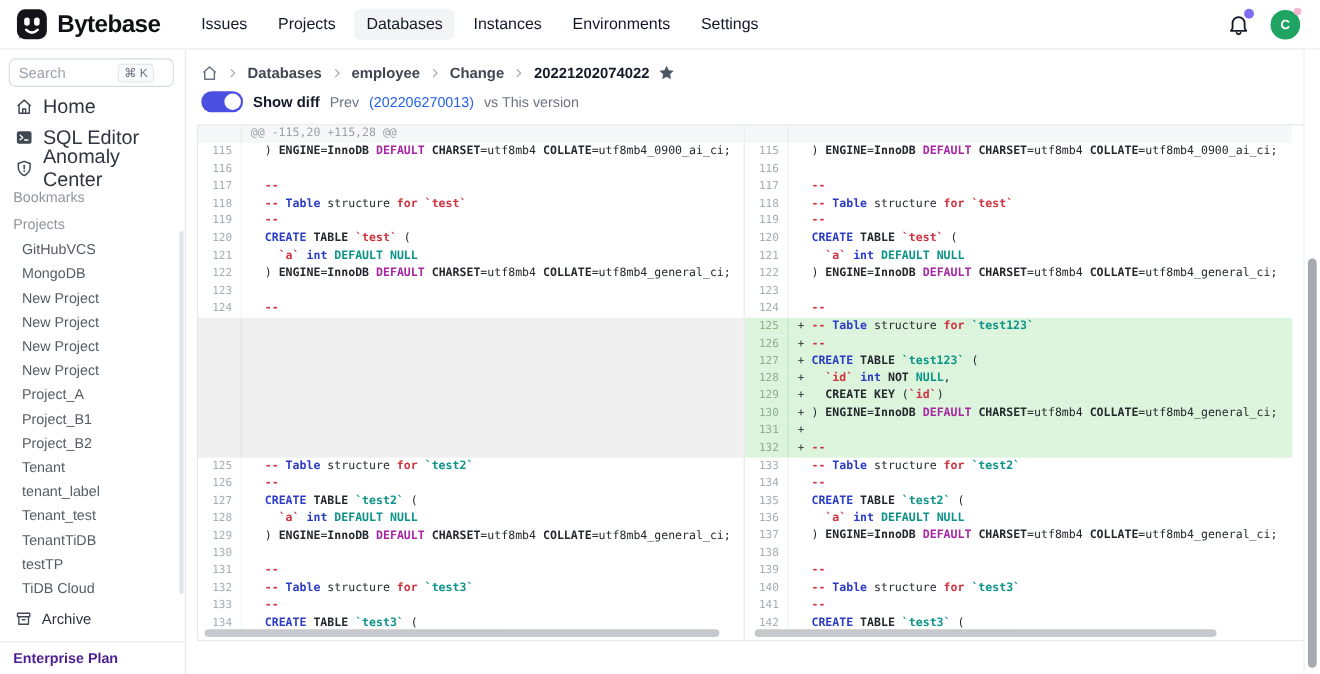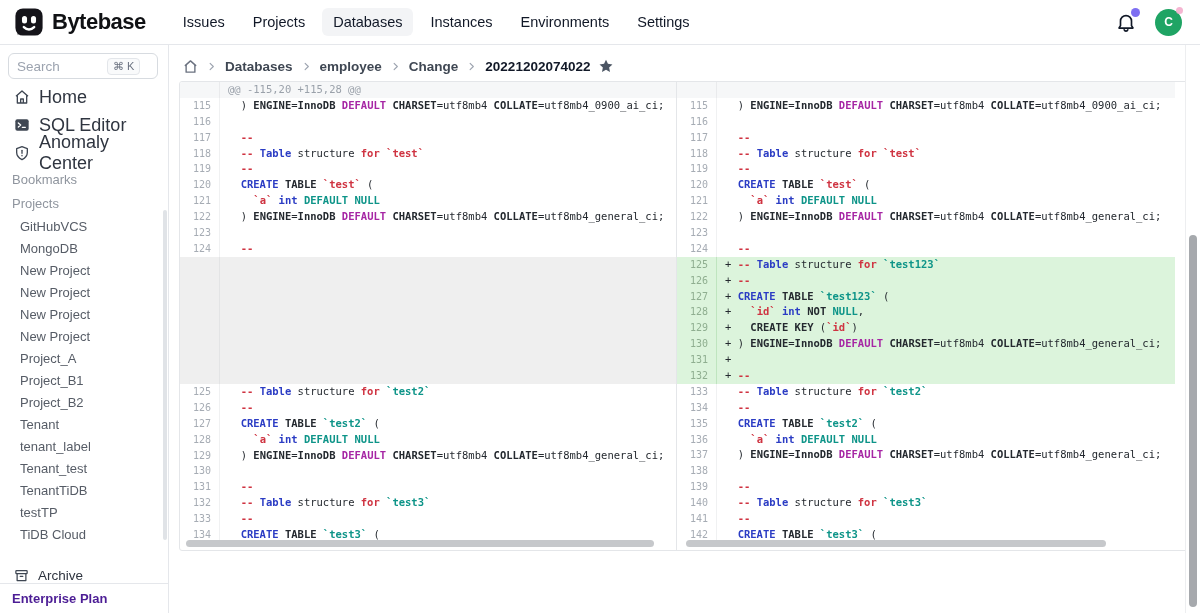--- a/index.html
+++ b/index.html
@@ -41,21 +41,21 @@
     font-family:"Liberation Sans",sans-serif;background:transparent}
   .searchbox input::placeholder{color:#9ca3af}
   .searchbox kbd{font-family:"Liberation Sans",sans-serif;font-size:11px;color:#6b7280;
     border:1px solid #e3e6ea;background:#f9fafb;border-radius:4px;padding:1px 5px;white-space:nowrap}
   .side-item{height:28px;display:flex;align-items:center;gap:9px;padding:0 14px;font-size:18px;
     color:#2f3540;cursor:pointer}
   .side-item .ic{width:16px;height:16px;color:#3f4753;flex:none}
   .section-label{height:24px;display:flex;align-items:flex-end;padding:0 12px 4px;font-size:13px;color:#8f959e}
   .proj-item{height:22px;display:flex;align-items:center;padding:0 12px 0 20px;font-size:13px;
     color:#565c66;cursor:pointer;white-space:nowrap}
-  .archive-item{margin-top:auto;height:28px;display:flex;align-items:flex-end;gap:9px;padding:0 14px;
+  .archive-item{margin-top:auto;height:28px;display:flex;align-items:flex-start;gap:9px;padding:0 14px;
     font-size:13.5px;color:#2f3540;cursor:pointer}
   .archive-item .ic{width:15px;height:15px;color:#3f4753}
   .plan{height:30px;border-top:1px solid var(--border);display:flex;align-items:center;
     padding:0 12px;font-size:13px;font-weight:700;color:#4c1d95}
   .side-scroll{position:absolute;right:1px;top:165px;width:4px;height:330px;background:#e0e3e7;border-radius:2px}
 
   
   .main{flex:1;padding:10px 0 0 10px;position:relative;min-width:0}
   .crumb-row{display:flex;align-items:center;gap:8px;height:22px;margin:0 0 4px 4px;font-size:13.5px}
   .crumb{color:#3f4753;font-weight:600;cursor:pointer}
@@ -254,20 +254,29 @@
           <span class="crumb last">20221202074022</span>
         </span>
       <span class="crumb-star">
         <svg viewBox="0 0 24 24" fill="currentColor">
           <path d="M12 2.5l2.9 6.2 6.8.9-5 4.7 1.3 6.7-6-3.3-6 3.3 1.3-6.7-5-4.7 6.8-.9z"></path>
         </svg>
       </span>
     </div>
 
 
+    <div class="toggle-row">
+      <span class="toggle">
+          <span class="knob"></span>
+        </span>
+      <span class="toggle-label">Show diff</span>
+      <span class="muted">Prev</span>
+      <span class="link">(202206270013)</span>
+      <span class="muted">vs This version</span>
+    </div>
 
     <div class="diff">
       <div class="pane left" id="pane-left">
           <div class="row hunk"><span class="ln"></span><span class="code">@@ -115,20 +115,28 @@</span></div>
           <div class="row ctx"><span class="ln">115</span><span class="code"><span class="sg-p">  </span><span class="sg-p">) </span><span class="sg-k">ENGINE</span><span class="sg-p">=</span><span class="sg-k">InnoDB</span><span class="sg-p"> </span><span class="sg-m">DEFAULT</span><span class="sg-p"> </span><span class="sg-k">CHARSET</span><span class="sg-p">=utf8mb4 </span><span class="sg-k">COLLATE</span><span class="sg-p">=utf8mb4_0900_ai_ci;</span></span></div>
           <div class="row ctx"><span class="ln">116</span><span class="code"><span class="sg-p">  </span></span></div>
           <div class="row ctx"><span class="ln">117</span><span class="code"><span class="sg-p">  </span><span class="sg-r">--</span></span></div>
           <div class="row ctx"><span class="ln">118</span><span class="code"><span class="sg-p">  </span><span class="sg-r">-- </span><span class="sg-b">Table</span><span class="sg-p"> structure </span><span class="sg-r">for</span><span class="sg-p"> </span><span class="sg-r">`test`</span></span></div>
           <div class="row ctx"><span class="ln">119</span><span class="code"><span class="sg-p">  </span><span class="sg-r">--</span></span></div>
           <div class="row ctx"><span class="ln">120</span><span class="code"><span class="sg-p">  </span><span class="sg-b">CREATE</span><span class="sg-p"> </span><span class="sg-k">TABLE</span><span class="sg-p"> </span><span class="sg-r">`test`</span><span class="sg-p"> (</span></span></div>

